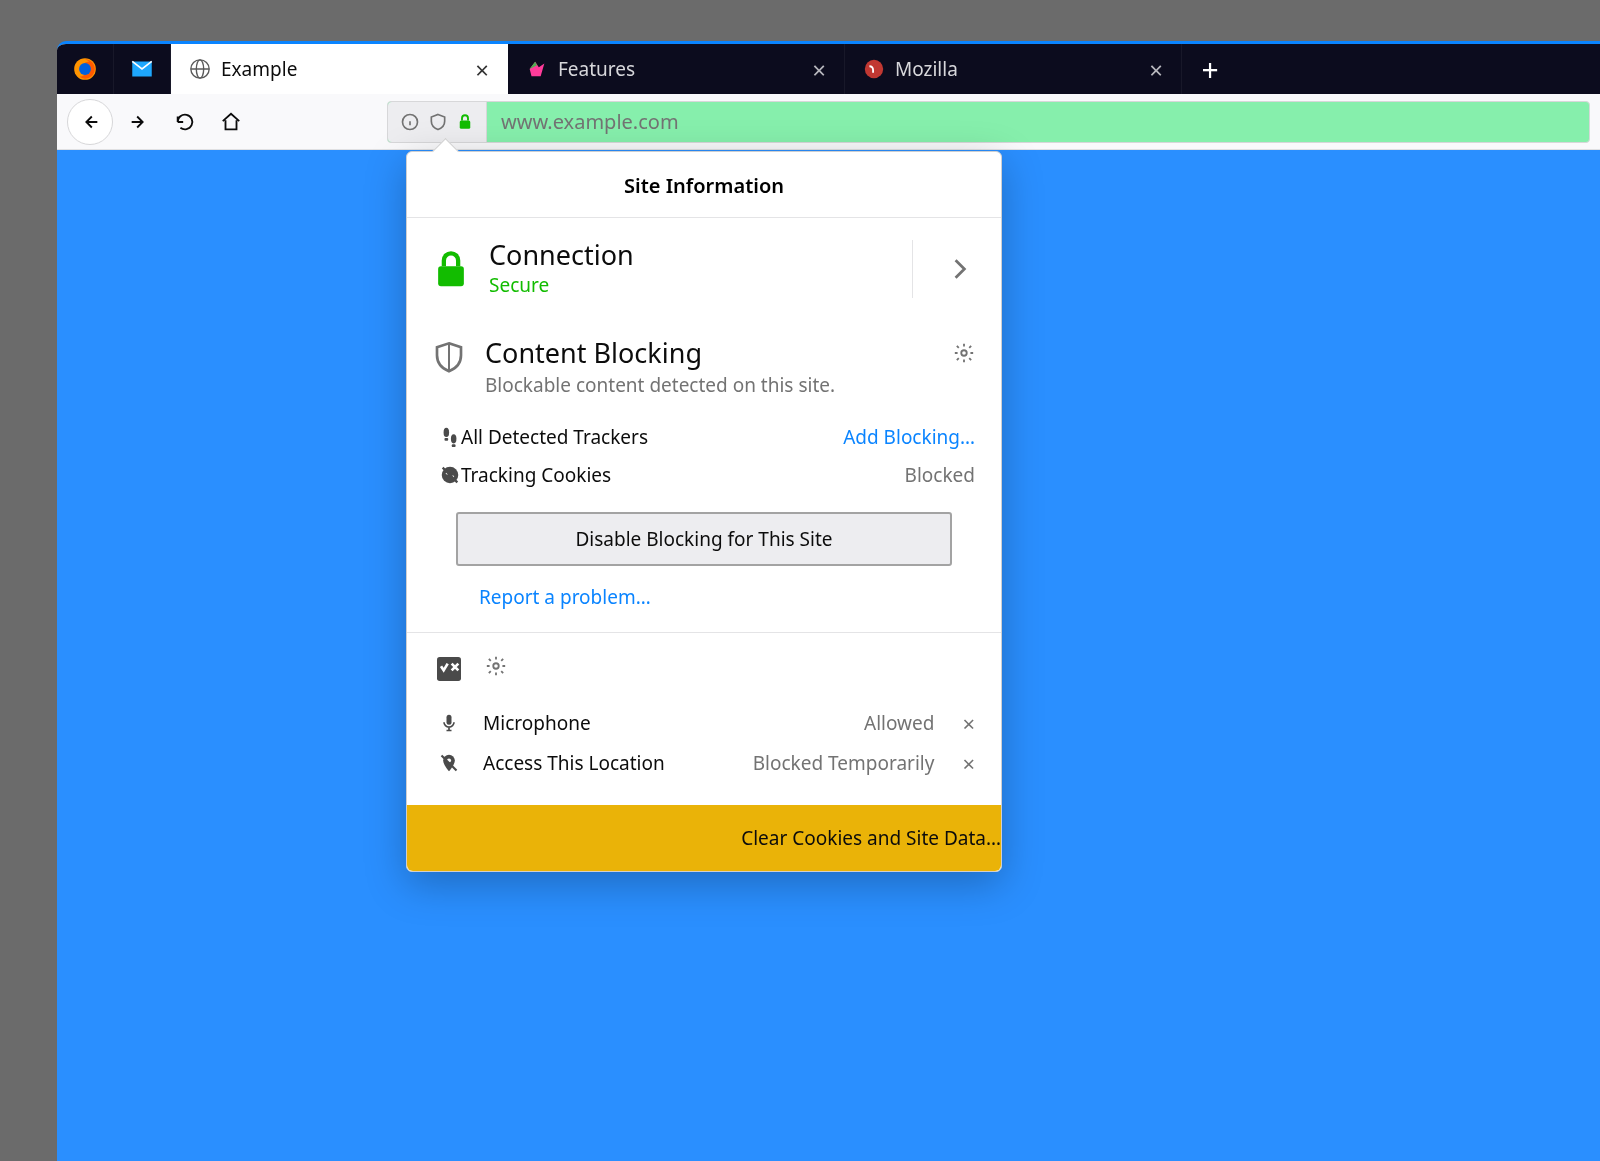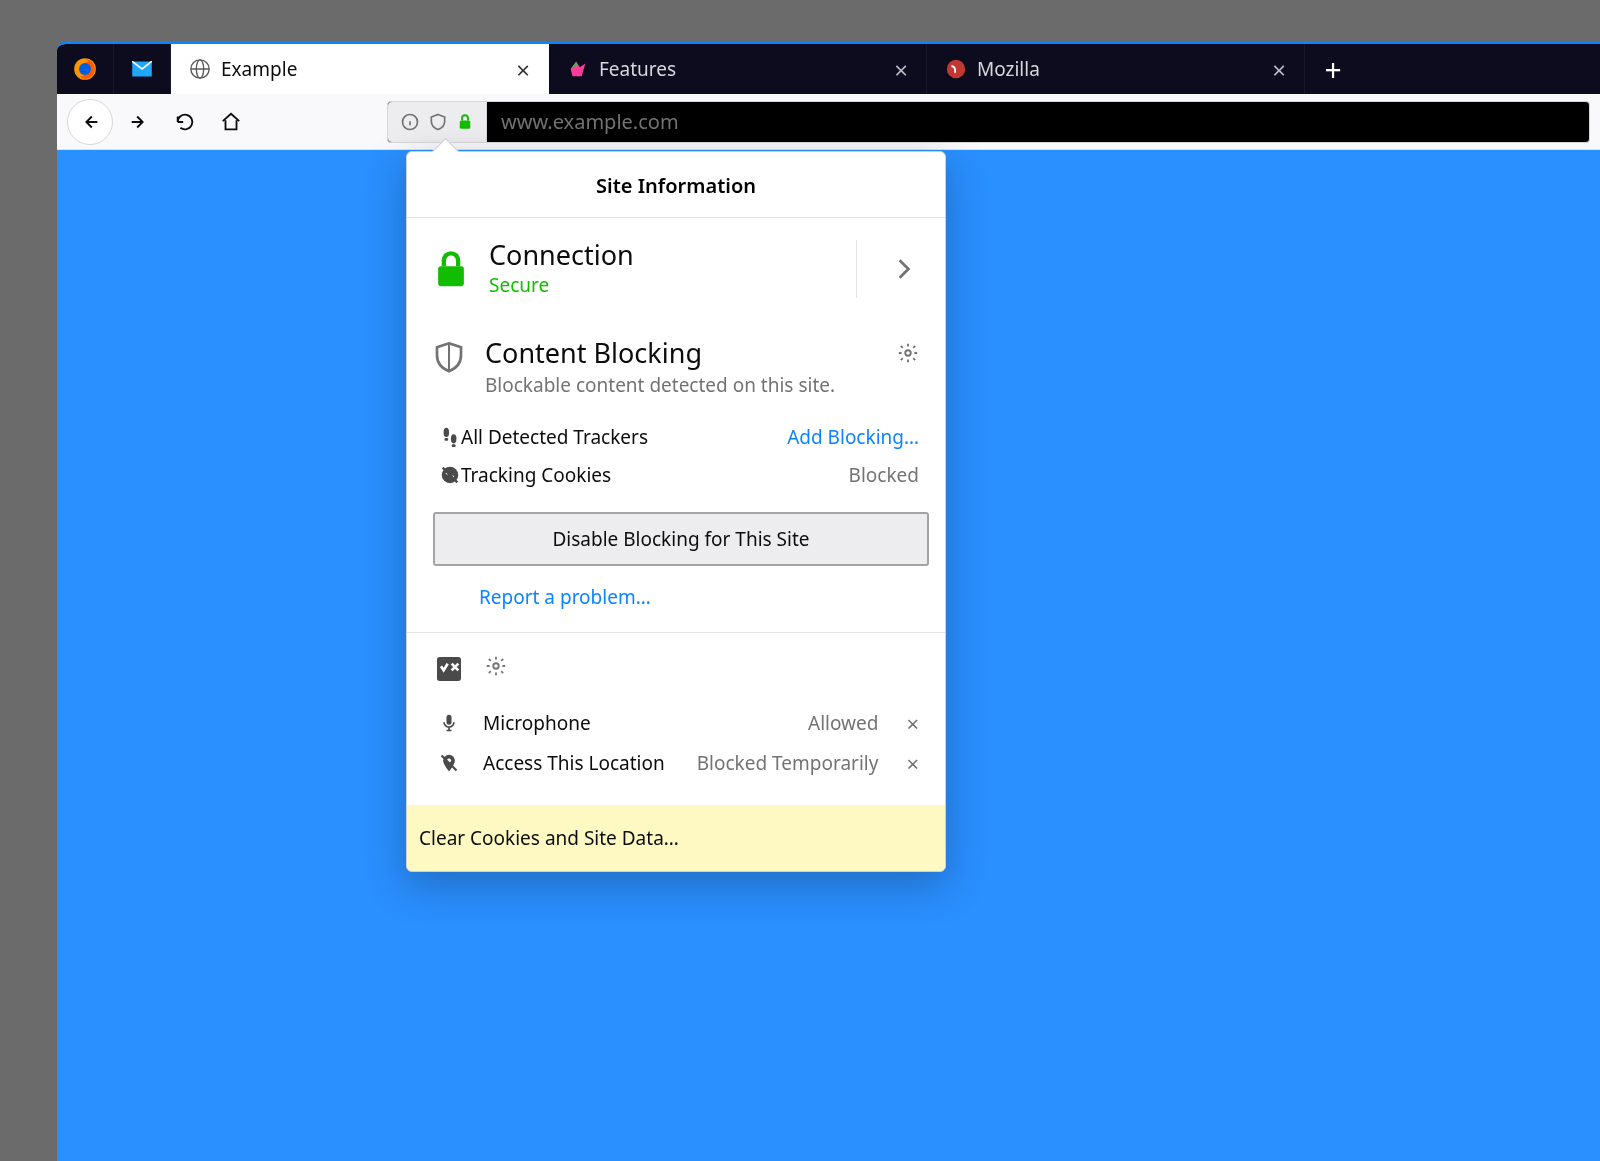--- a/index.html
+++ b/index.html
@@ -21,21 +21,21 @@
     align-items: stretch;
   }
   .pinned-zone { display: flex; }
   .pinned-tab {
     width: 57px; display:flex; align-items:center; justify-content:center;
     border-right: 1px solid rgba(255,255,255,0.05);
   }
   .tab {
     display:flex; align-items:center; gap:10px;
     padding: 0 18px;
-    width: 378px;
+    width: 337px;
     color: #d7d7db;
     font-size: 19px;
     position: relative;
     border-right: 1px solid rgba(255,255,255,0.05);
   }
   .tab.active { background:#fff; color:#0c0c0c; }
   .tab .close { margin-left:auto; font-size:24px; color:inherit; opacity:.85; cursor:pointer; }
   .tab.active .close { color:#0c0c0c; }
   .newtab-btn { width:56px; display:flex; align-items:center; justify-content:center; color:#fff; font-size:30px; cursor:pointer;}
   .toolbar {
@@ -43,34 +43,34 @@
     display:flex; align-items:center; padding:0 10px; gap:6px;
   }
   .nav-btn {
     width:40px; height:40px; display:flex; align-items:center; justify-content:center;
     color:#0c0c0c; cursor:pointer; border-radius:4px;
   }
   .back-btn {
     width:46px; height:46px; border:1px solid #d7d7d9; border-radius:50%; background:#fff;
   }
   .urlbar {
-    flex:1; height:42px; background:#000000; border:1px solid #d7d7d9; border-radius:4px;
+    flex:1; height:42px; background:#86efac; border:1px solid #d7d7d9; border-radius:4px;
     display:flex; align-items:center; margin-left:130px;
     position:relative;
   }
   .identity-box {
     display:flex; align-items:center; gap:8px; padding:0 12px; height:100%;
     background:#ededf0; border-right:1px solid #d7d7d9; border-radius:4px 0 0 4px;
   }
   .url-text { padding:0 14px; color:#737373; font-size:20px; }
   .content-area { flex:1; background:#2a8fff; position:relative; }
   
   
   .popup {
-    position:absolute; top:107px; left:349px; width:540px;
+    position:absolute; top:107px; left:349px; width:596px;
     background:#fff; border:1px solid #cfcfd0; box-shadow:0 12px 40px rgba(0,0,0,.25);
     border-radius:6px;
   }
   .popup::before {
     content:""; position:absolute; top:-10px; left:29px;
     width:18px; height:18px; background:#fff; transform:rotate(45deg);
     border-left:1px solid #cfcfd0; border-top:1px solid #cfcfd0;
   }
   .popup-title {
     text-align:center; font-weight:600; font-size:20px; padding:20px 0 18px;
@@ -103,21 +103,21 @@
   }
   .report-link { color:#0a84ff; font-size:19px; margin:18px 0 0 46px; display:inline-block; cursor:pointer;}
   
   .perm-rows { margin:18px 0 0 6px; }
   .perm-row { display:flex; align-items:center; gap:24px; padding:5px 0; font-size:19px; color:#0c0c0c;}
   .perm-row .label { flex:1; }
   .perm-row .status { color:#737373; }
   .perm-row .remove { color:#737373; cursor:pointer; font-size:22px; padding-left:4px;}
   
   .footer-btn {
-    background:#fef9c3; text-align:left; padding:20px 12px; font-size:19px; color:#0c0c0c;
+    background:#eab308; text-align:right; padding:20px 0; font-size:19px; color:#0c0c0c;
     cursor:pointer; border-radius:0 0 6px 6px;
   }
   
   .ico { display:inline-flex; }
   svg { display:block; }
 </style>
 </head>
 <body>
 
 <div class="window">

